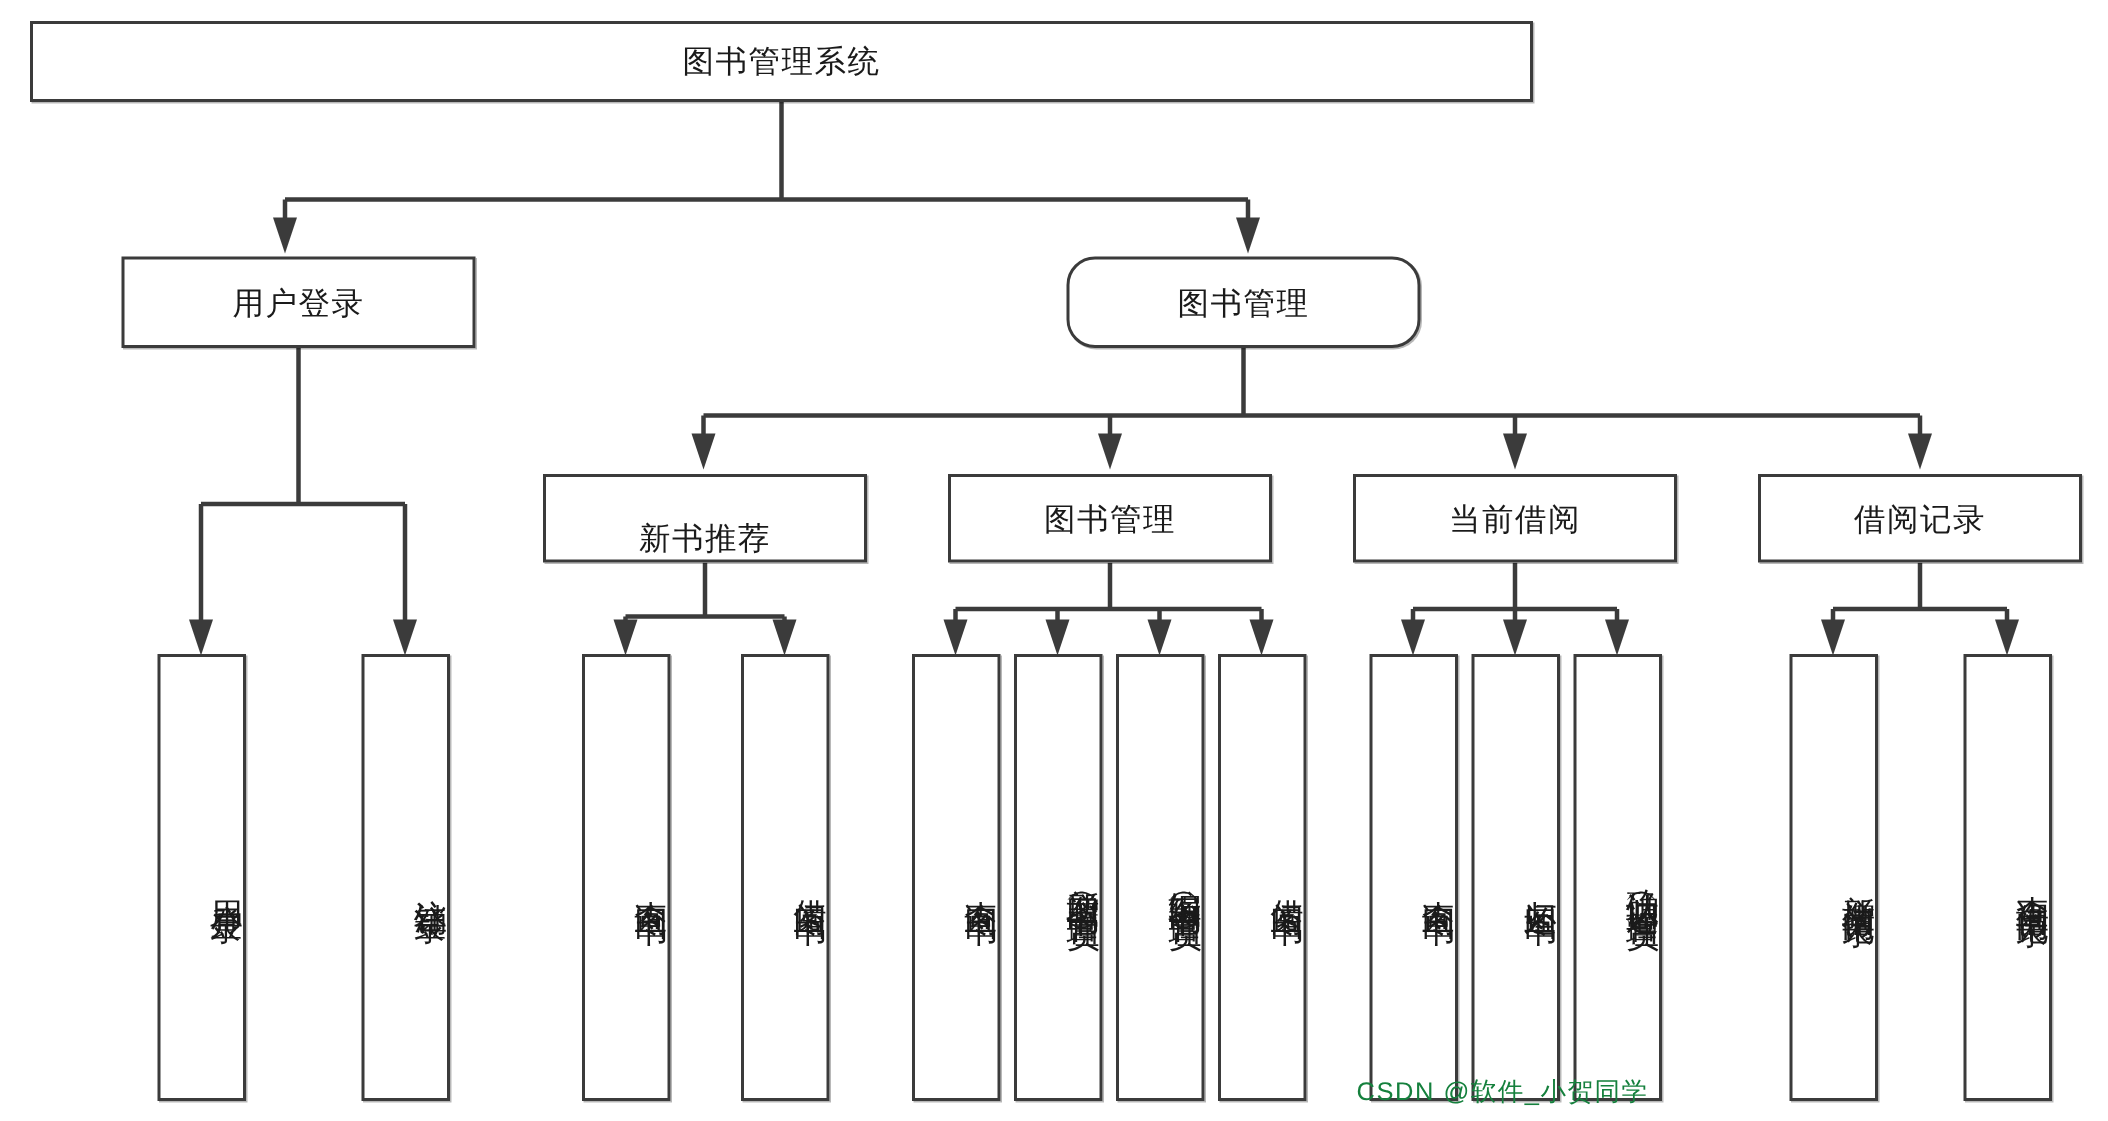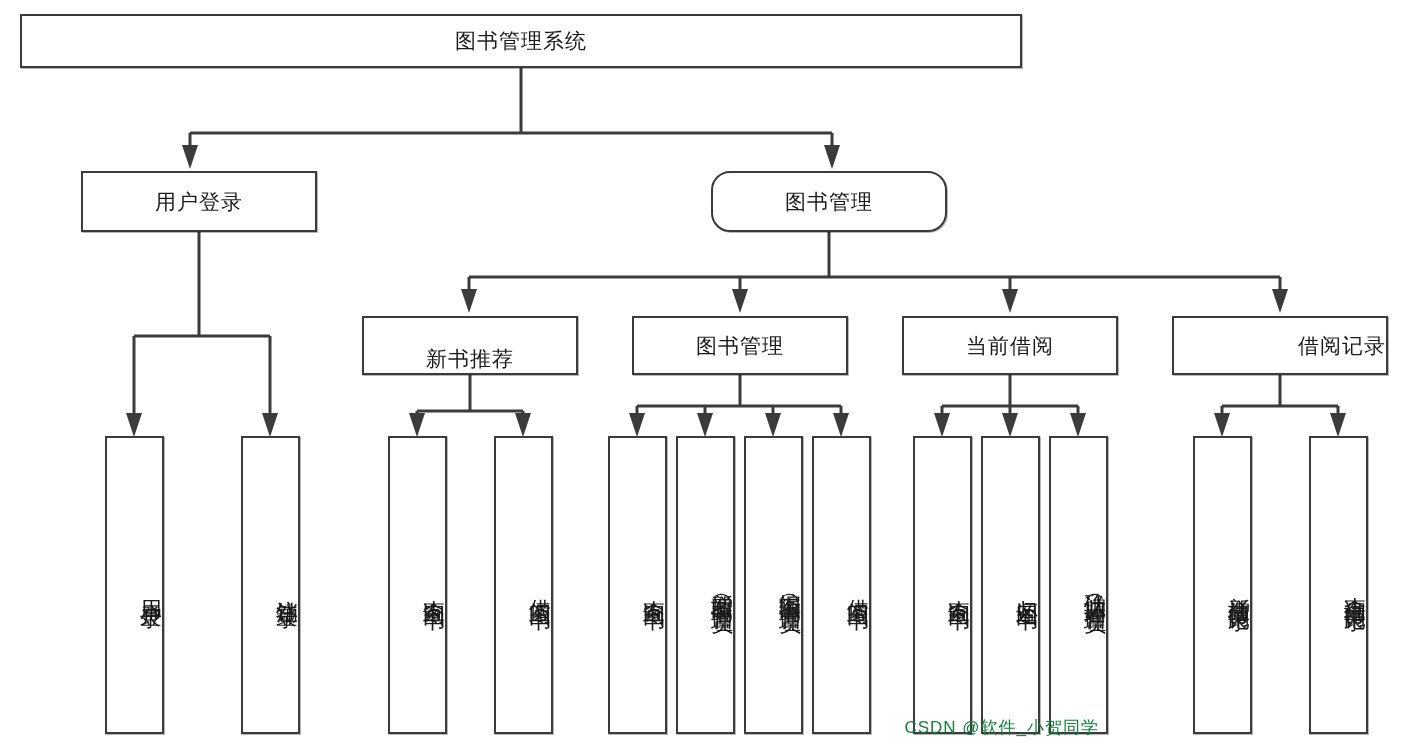--- a/index.html
+++ b/index.html
@@ -149,21 +149,21 @@
 
   <div class="node horiz" style="left:362px;top:316px;width:216px;height:59px;align-items:flex-end;">
     <span>新书推荐</span>
   </div>
   <div class="node horiz" style="left:632px;top:316px;width:216px;height:59px;">
     <span>图书管理</span>
   </div>
   <div class="node horiz" style="left:902px;top:316px;width:216px;height:59px;">
     <span>当前借阅</span>
   </div>
-  <div class="node horiz" style="left:1172px;top:316px;width:216px;height:59px;justify-content:flex-end;">
+  <div class="node horiz" style="left:1172px;top:316px;width:216px;height:59px;">
     <span>借阅记录</span>
   </div>
 
   <div class="node vert" style="left:105px;top:436px;width:59px;height:298px;">
     <span class="vtext">用户登录</span>
   </div>
   <div class="node vert" style="left:241px;top:436px;width:59px;height:298px;">
     <span class="vtext">注销登录</span>
   </div>
 

